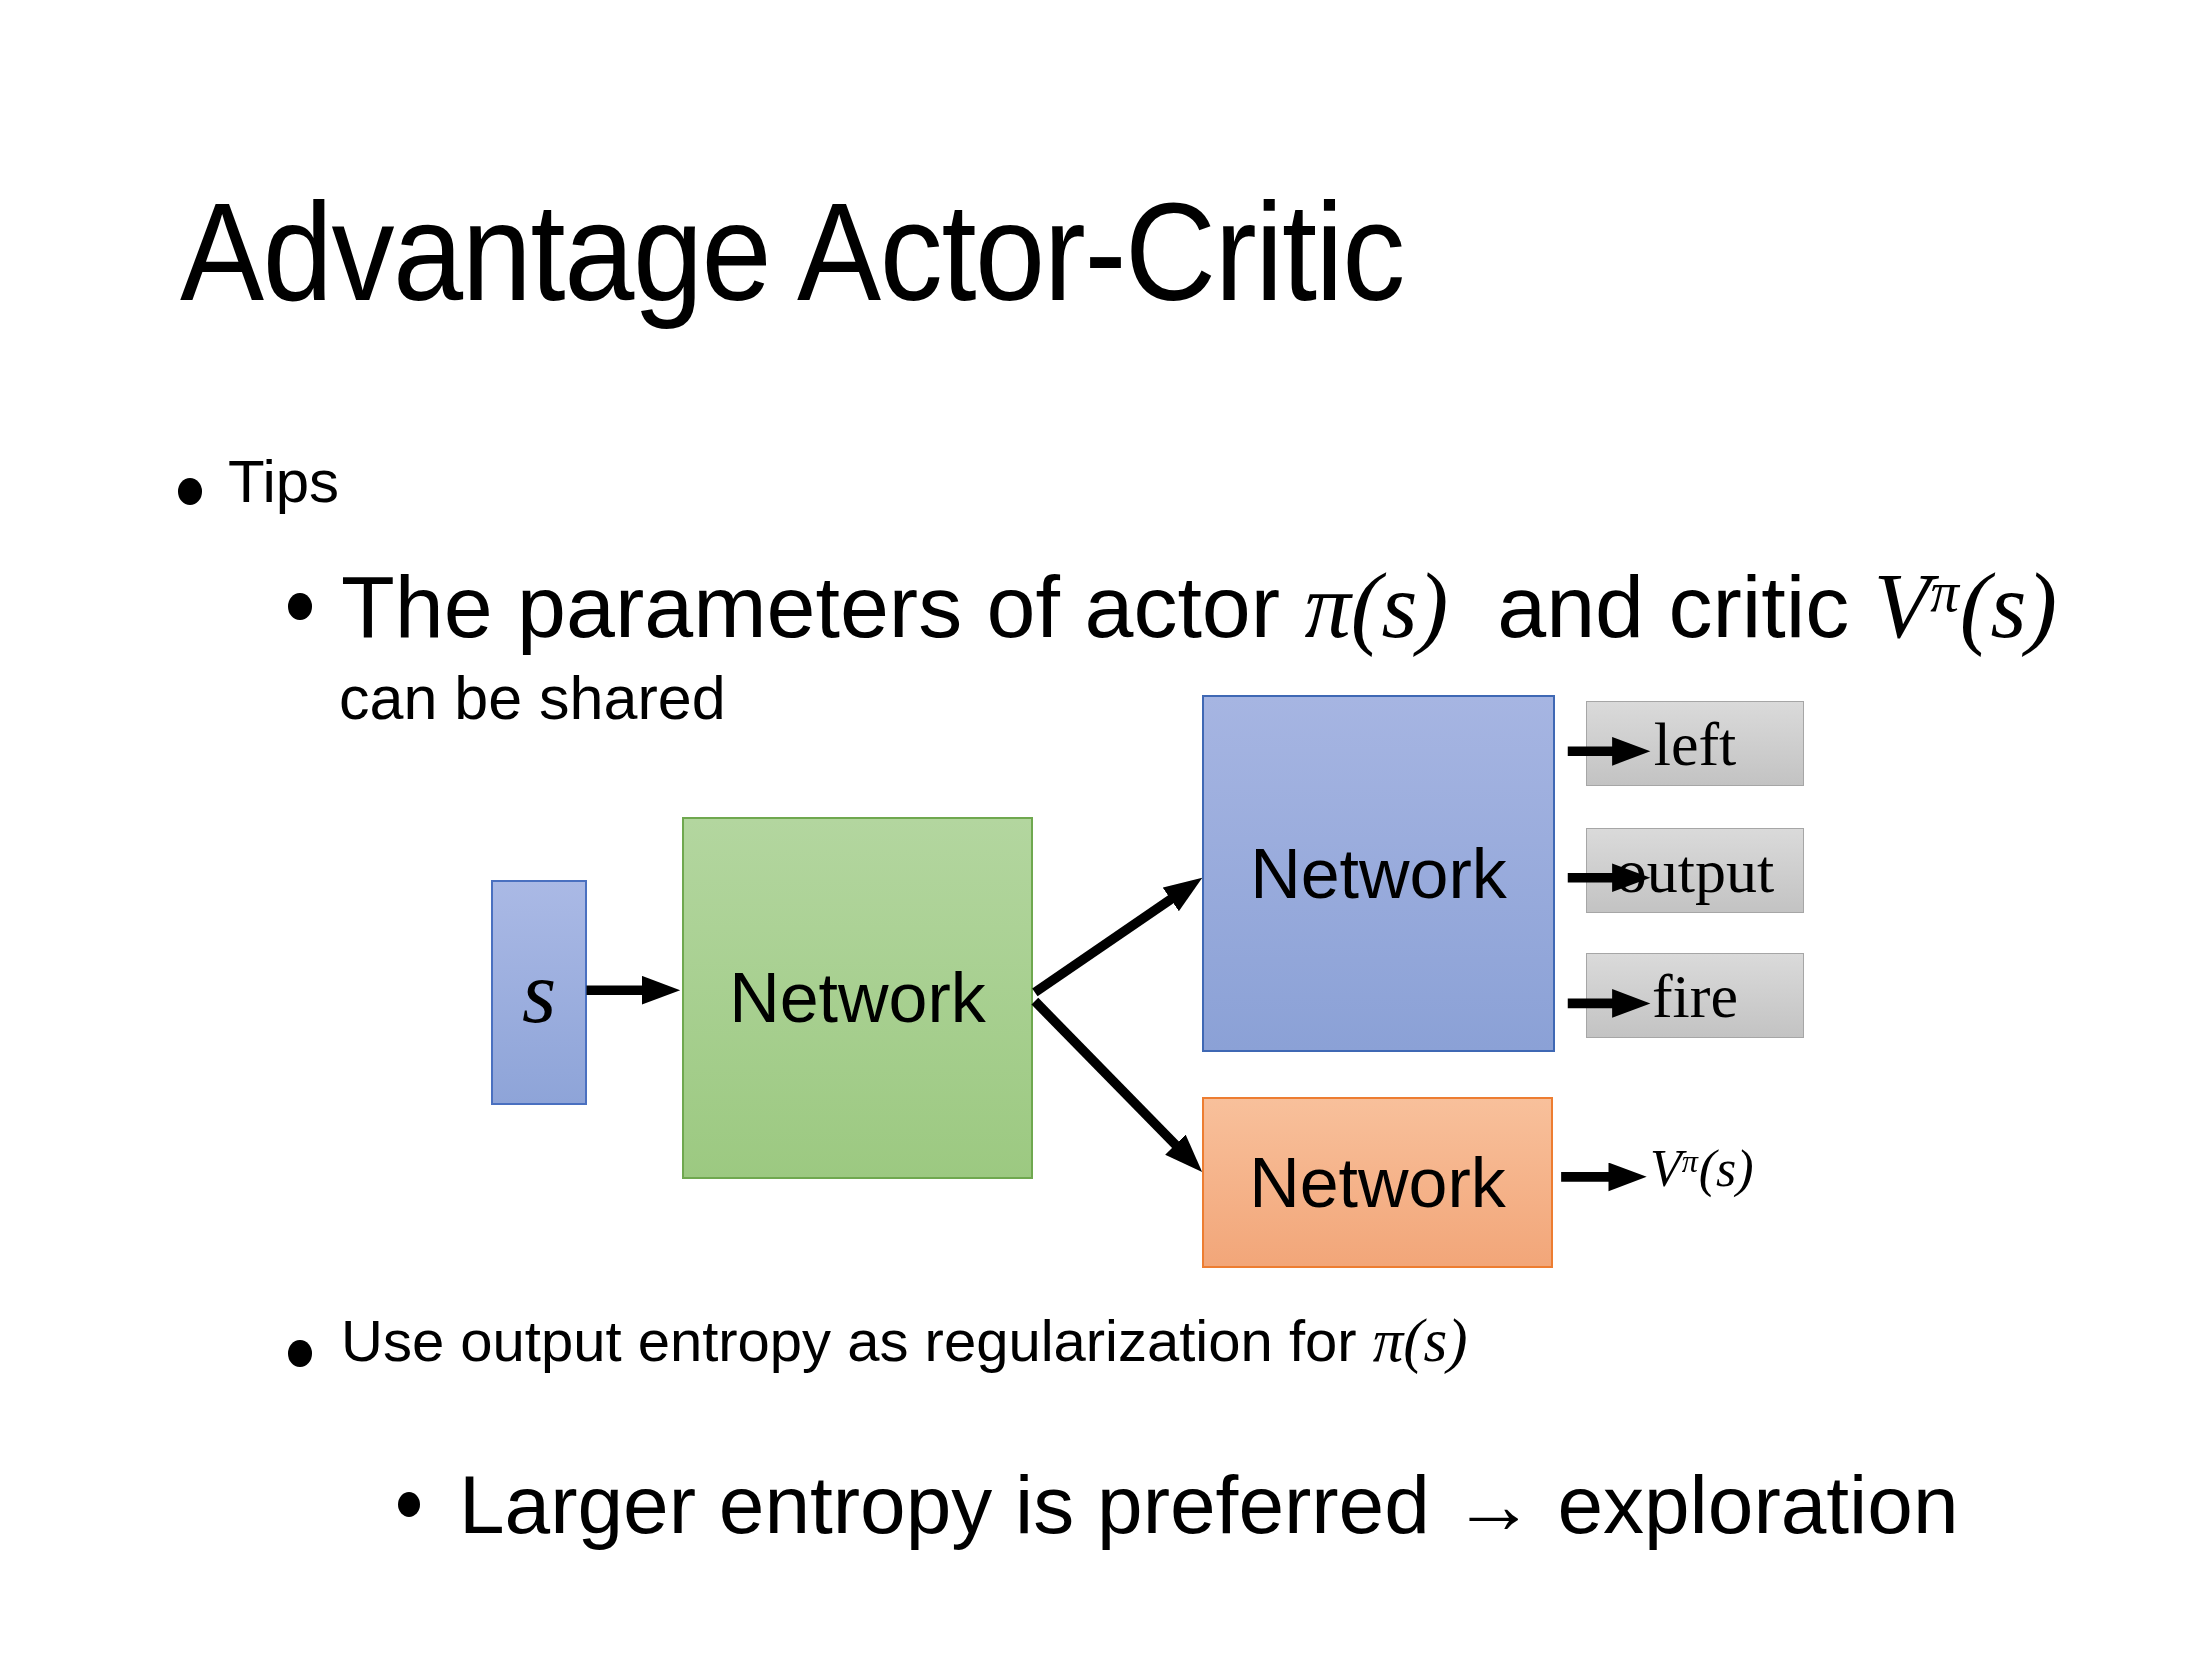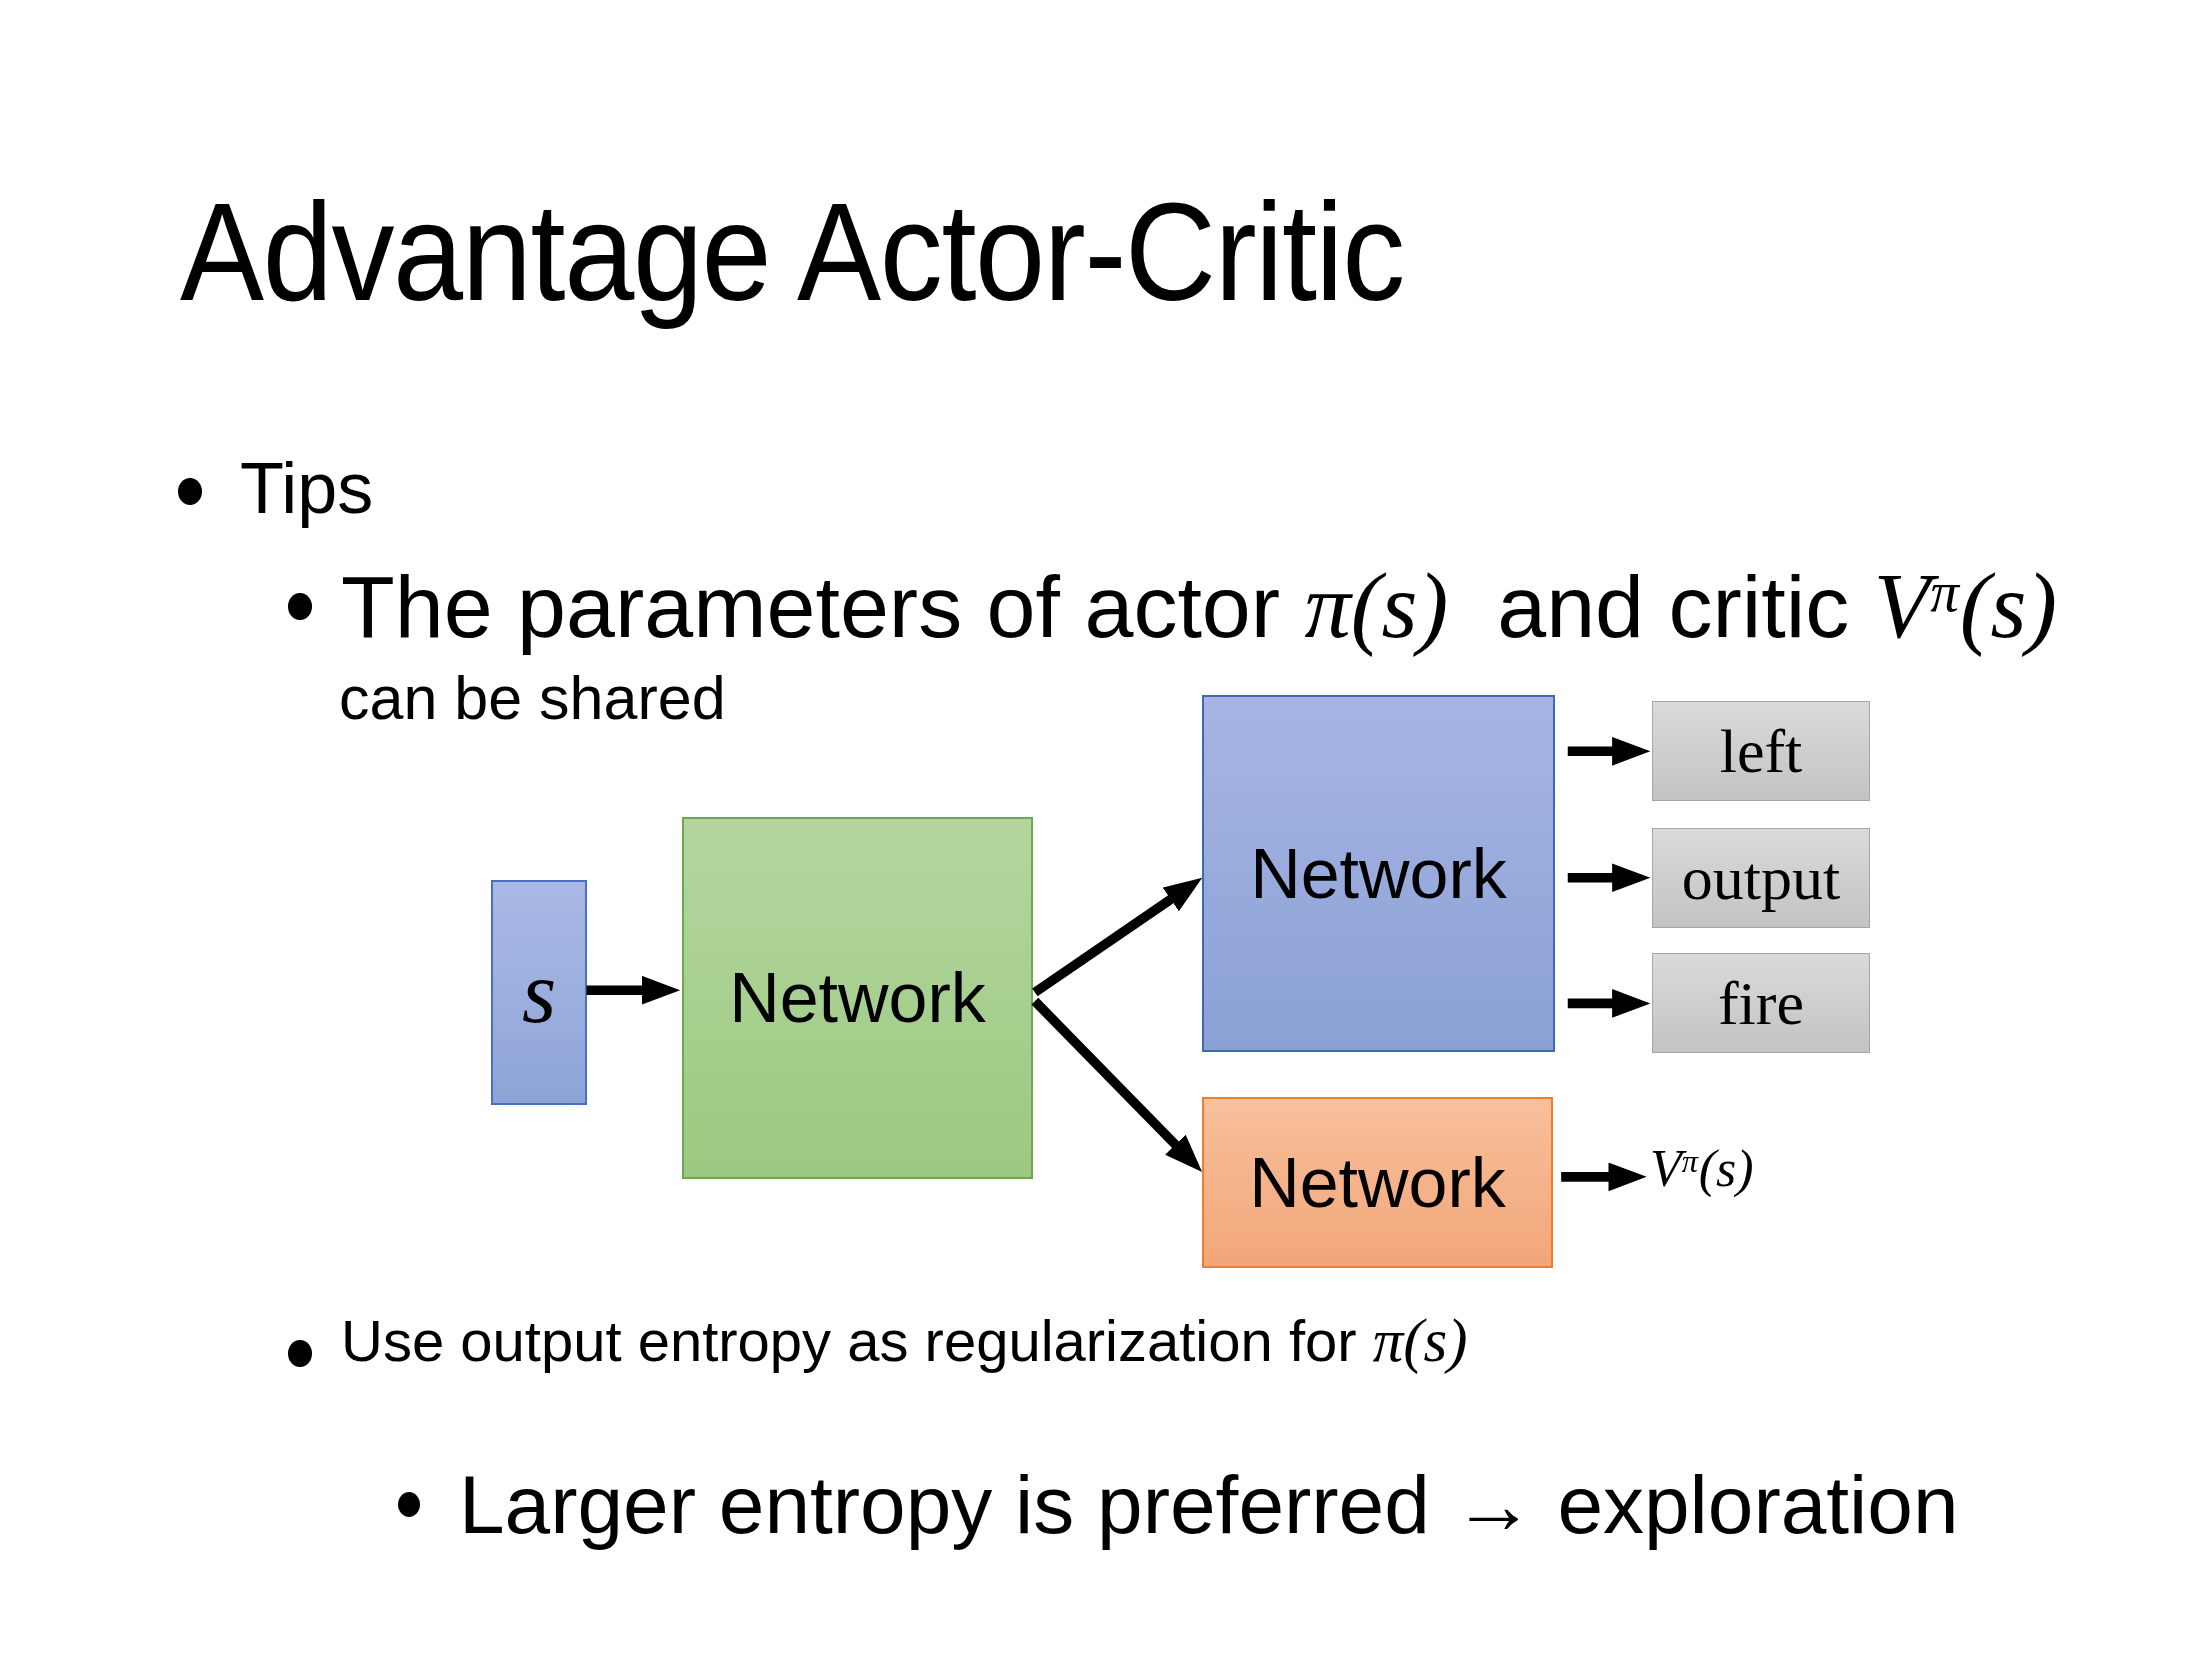--- a/index.html
+++ b/index.html
@@ -10,21 +10,21 @@
     color:var(--text,#000000);
   }
   .slide{position:relative;width:2205px;height:1654px;background:var(--background,#ffffff);}
 
   
   .abs{position:absolute;white-space:pre;line-height:1;}
   .title{
     left:180px;top:182px;font-size:140px;font-weight:400;
     transform:scaleX(0.9);transform-origin:0 0;letter-spacing:-1.5px;
   }
-  .lvl1{left:240px;top:452px;font-size:72px;}
+  .lvl1{left:228px;top:452px;font-size:60px;}
   .line1{left:341px;top:560px;font-size:88px;}
   .line2{left:339px;top:668px;font-size:61px;}
   .line3{left:341px;top:1311px;font-size:58px;}
   .line4{left:459px;top:1464px;font-size:82px;}
 
   .dot{position:absolute;background:#000;border-radius:50%;}
   .dot1{left:178px;top:478px;width:24px;height:26.5px;}
   .dot2{left:288px;top:593px;width:23.5px;height:26.5px;}
   .dot3{left:288px;top:1340px;width:23.5px;height:26.5px;}
   .dot4{left:398px;top:1492px;width:22px;height:25px;}
@@ -48,21 +48,21 @@
     left:1202px;top:695px;width:353px;height:357px;
     background:linear-gradient(to bottom,var(--actor-fill-top,#a6b5e2),var(--actor-fill-bottom,#8ba1d6));
     border:2.2px solid var(--actor-border,#3f68b4);
   }
   .critic-box{
     left:1202px;top:1097px;width:351px;height:171px;
     background:linear-gradient(to bottom,var(--critic-fill-top,#f8c09b),var(--critic-fill-bottom,#f2a679));
     border:2.2px solid var(--critic-border,#ed7d31);
   }
   .action-box{
-    left:1652px;width:218px;height:100px;
+    left:1586px;width:218px;height:85px;
     background:linear-gradient(to bottom,var(--action-fill-top,#dadada),var(--action-fill-bottom,#c3c3c3));
     border:1.5px solid var(--action-border,#a6a6a6);
   }
   .action-left{top:701px;}
   .action-right{top:828px;}
   .action-fire{top:953px;}
 
   .network-label{font-size:70px;line-height:1;}
   .state-label{font-family:"Liberation Serif",serif;font-style:italic;font-size:88px;line-height:1;}
   .action-label{font-family:"Liberation Serif",serif;font-size:62px;line-height:1;}

